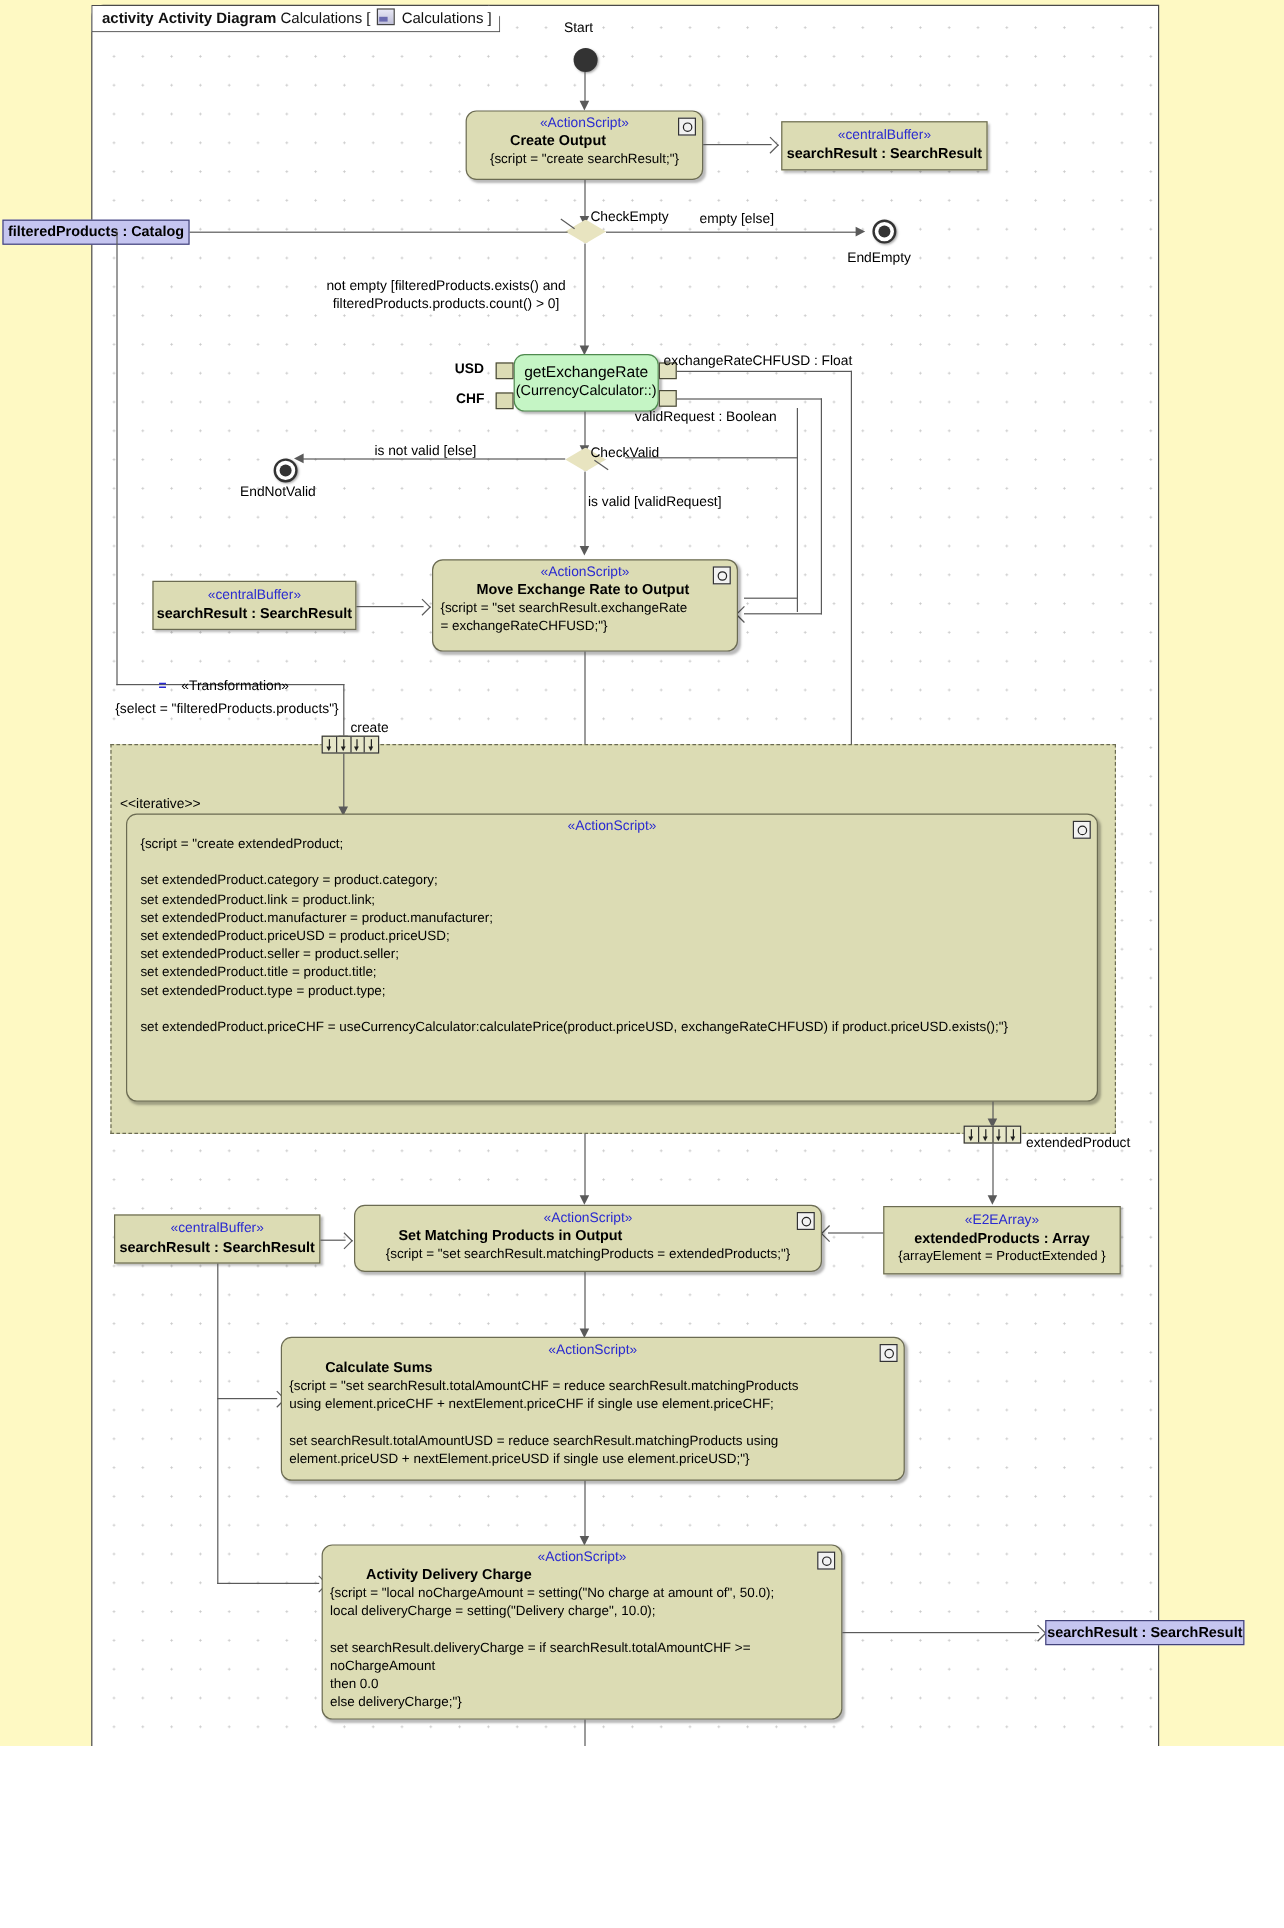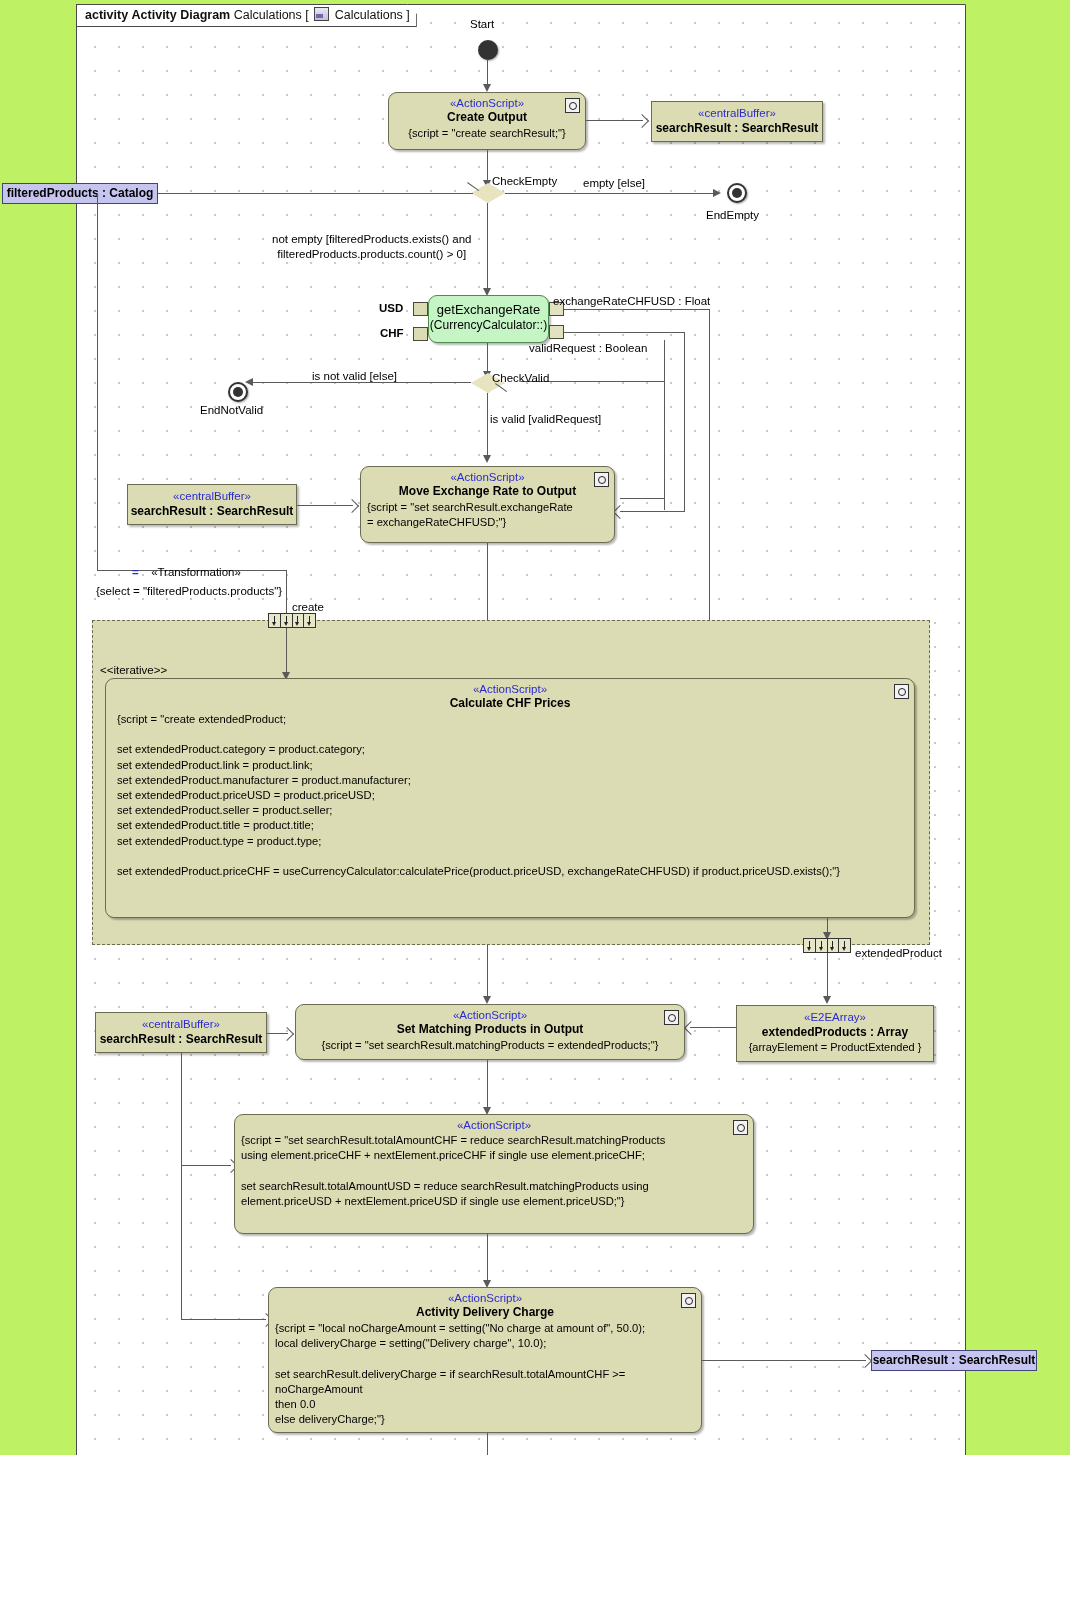--- a/index.html
+++ b/index.html
@@ -1,17 +1,17 @@
 <!DOCTYPE html>
 <html><head>
 <meta charset="utf-8">
 <style>
   html,body{margin:0;padding:0;background:#ffffff;}
   body{font-family:"Liberation Sans", sans-serif;}
-  #canvas{position:relative;width:1070px;height:1455px;background:#bef264;overflow:hidden;}
+  #canvas{position:relative;width:1070px;height:1455px;background:#fef9c3;overflow:hidden;}
 
   
   .frame{position:absolute;border:1.5px solid #4a4a4a;border-radius:10px 0 0 10px;
          background:#ffffff;
          background-image:radial-gradient(#c9c9c9 0.8px, transparent 0.9px);
          background-size:24px 24px;background-position:6px 6px;}
   .frame-tab{position:absolute;border:1.5px solid #4a4a4a;background:#ffffff;
              height:21px;line-height:21px;padding:0 6px 0 8px;font-size:12.5px;
              color:#111;white-space:nowrap;
              clip-path:polygon(0 0,calc(100% - 10px) 0,100% 10px,100% 100%,0 100%);}
@@ -20,21 +20,21 @@
            background:linear-gradient(#e8e8f5,#bfbfd8);vertical-align:-2px;
            position:relative;margin:0 2px;}
   .tabicon:after{content:"";position:absolute;left:1px;top:6px;width:7px;height:4px;
            background:#6b6bb0;}
 
   
   .action{position:absolute;background:#dcdcb4;border:1.4px solid #6b6b52;
           border-radius:9px;box-shadow:2px 2px 2px rgba(0,0,0,.28);
           box-sizing:border-box;}
   .stereo{color:#2a2ad0;font-size:11.5px;text-align:center;margin-top:4px;}
-  .nodetitle{font-weight:bold;font-size:12px;text-align:center;color:#000;margin-top:1px;}
+  .nodetitle{font-weight:bold;font-size:12px;color:#000;margin-top:1px;padding-left:36px;}
   .script{font-size:11.2px;color:#000;padding:2px 6px 4px 6px;line-height:15.2px;
           white-space:pre-wrap;}
   .script.center{text-align:center;}
   .badge{position:absolute;right:5px;top:5px;width:13px;height:13px;border:1.3px solid #333;
          background:#f2f2f2;}
   .badge:before{content:"";position:absolute;left:2.5px;top:2.5px;width:6px;height:6px;
          border:1.5px solid #222;border-radius:50%;}
 
   .buffer{position:absolute;background:#dcdcb4;border:1.3px solid #6b6b52;
           box-shadow:2px 2px 2px rgba(0,0,0,.28);box-sizing:border-box;text-align:center;}
@@ -243,21 +243,20 @@
       <div></div>
       <div></div>
       <div></div>
   </div>
   <div class="pinlabel" style="left:292px;top:601px;">create</div>
   <div class="ln lnv" style="left:286px;top:628px;height:50px;"></div>
   <div class="arrow down" style="left:282px;top:672px;"></div>
 
   <div class="action" style="left:105px;top:678px;width:810px;height:240px;">
     <div class="stereo">«ActionScript»</div>
-    <div class="nodetitle">Calculate CHF Prices</div>
     <div class="script" style="padding-left:11px;">{script = "create extendedProduct;
 
 set extendedProduct.category = product.category;
 set extendedProduct.link = product.link;
 set extendedProduct.manufacturer = product.manufacturer;
 set extendedProduct.priceUSD = product.priceUSD;
 set extendedProduct.seller = product.seller;
 set extendedProduct.title = product.title;
 set extendedProduct.type = product.type;
 
@@ -306,20 +305,21 @@
   <div class="ln lnh" style="left:181px;top:1165px;width:50px;"></div>
   <div class="ohead" style="left:226px;top:1161px;"></div>
   <div class="ln lnh" style="left:181px;top:1319px;width:85px;"></div>
   <div class="ohead" style="left:261px;top:1315px;"></div>
 
   <div class="ln lnv" style="left:487px;top:1060px;height:52px;"></div>
   <div class="arrow down" style="left:483px;top:1107px;"></div>
 
   <div class="action" style="left:234px;top:1114px;width:520px;height:120px;">
     <div class="stereo">«ActionScript»</div>
+    <div class="nodetitle">Calculate Sums</div>
     <div class="script">{script = "set searchResult.totalAmountCHF = reduce searchResult.matchingProducts
 using element.priceCHF + nextElement.priceCHF if single use element.priceCHF;
 
 set searchResult.totalAmountUSD = reduce searchResult.matchingProducts using
 element.priceUSD + nextElement.priceUSD if single use element.priceUSD;"}</div>
     <div class="badge"></div>
   </div>
 
   <div class="ln lnv" style="left:487px;top:1234px;height:52px;"></div>
   <div class="arrow down" style="left:483px;top:1280px;"></div>

